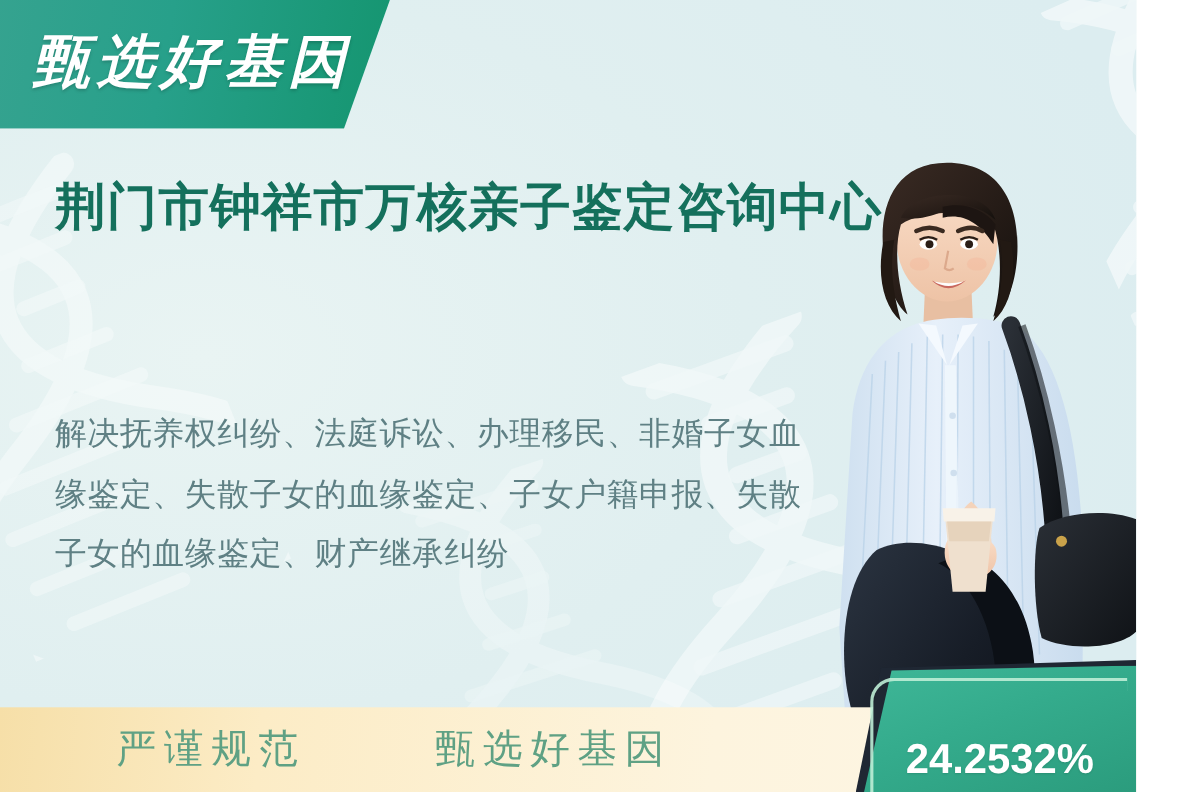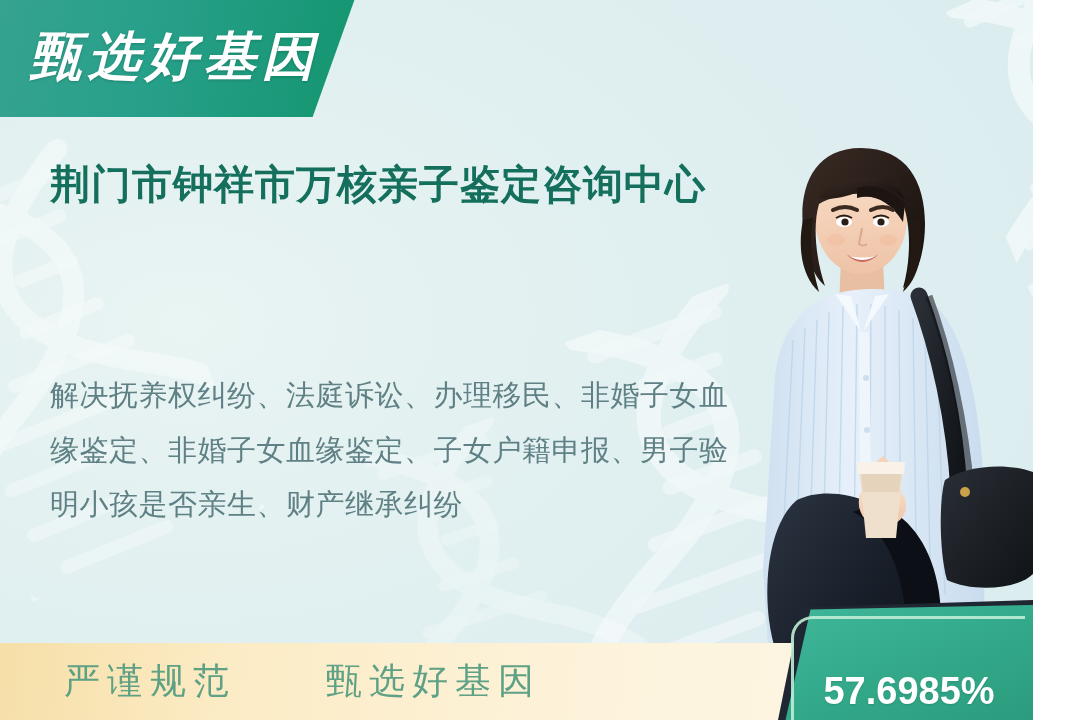--- a/index.html
+++ b/index.html
@@ -43,21 +43,21 @@
     letter-spacing: 6px;
     color: #ffffff;
     text-shadow: 0 1px 3px rgba(0,0,0,.18);
     white-space: nowrap;
   }
 
   
   #headline {
     position: absolute; left: 50px; top: 156px;
     width: 800px;
-    font-size: 40px;
+    font-size: 46px;
     font-weight: 700;
     line-height: 1.42;
     letter-spacing: 1px;
     color: #14705c;
     z-index: 5;
   }
 
   
   #description {
     position: absolute; left: 50px; top: 368px;
@@ -77,22 +77,22 @@
   #slogan-band {
     position: absolute; left: 0; bottom: 0;
     width: 1080px; height: 77px;
     background: linear-gradient(95deg, #f6dfa8 0%, #fcecc6 22%, #fdf4de 60%, #fdf6e6 100%);
     z-index: 4;
   }
   #slogan-row {
     position: absolute; left: 0; bottom: 0;
     width: 1080px; height: 77px;
     display: flex; align-items: center;
-    padding-left: 64px;
-    gap: 90px;
+    padding-left: 106px;
+    gap: 118px;
     z-index: 6;
   }
   .slogan {
     font-size: 36px;
     font-weight: 300;
     letter-spacing: 7px;
     color: #5fa184;
     white-space: nowrap;
   }
 
@@ -208,21 +208,21 @@
       <line x1="10" y1="140" x2="82" y2="140"></line>
       <line x1="2" y1="166" x2="66" y2="166"></line>
     </g>
   </svg>
 
   <div id="logo-ribbon"></div>
   <div id="logo-text">甄选好基因</div>
 
   <h1 id="headline">荆门市钟祥市万核亲子鉴定咨询中心</h1>
 
-  <p id="description">解决抚养权纠纷、法庭诉讼、办理移民、非婚子女血缘鉴定、非婚子女血缘鉴定、子女户籍申报、男子验明小孩是否亲生、财产继承纠纷</p>
+  <p id="description">解决抚养权纠纷、法庭诉讼、办理移民、非婚子女血缘鉴定、失散子女的血缘鉴定、子女户籍申报、失散子女的血缘鉴定、财产继承纠纷</p>
 
   <svg id="model" viewBox="0 0 300 620">
     <defs>
       <linearGradient id="shirtGrad" x1="0" y1="0" x2="1" y2="0">
         <stop offset="0%" stop-color="#cfe0f0"></stop>
         <stop offset="40%" stop-color="#e7f0fa"></stop>
         <stop offset="100%" stop-color="#c9dcee"></stop>
       </linearGradient>
       <linearGradient id="hairGrad" x1="0" y1="0" x2="1" y2="1">
         <stop offset="0%" stop-color="#3a2b24"></stop>
@@ -345,16 +345,16 @@
   <div id="slogan-band"></div>
   <div id="slogan-row">
     <span class="slogan">严谨规范</span>
     <span class="slogan">甄选好基因</span>
   </div>
 
   <div id="badge-backplate"></div>
   <div id="badge-card"></div>
   <div id="badge-outline"></div>
   <div id="badge-text">
-    <div id="badge-value">57.6985%</div>
+    <div id="badge-value">24.2532%</div>
   </div>
 
 </div>
 
 </body></html>

